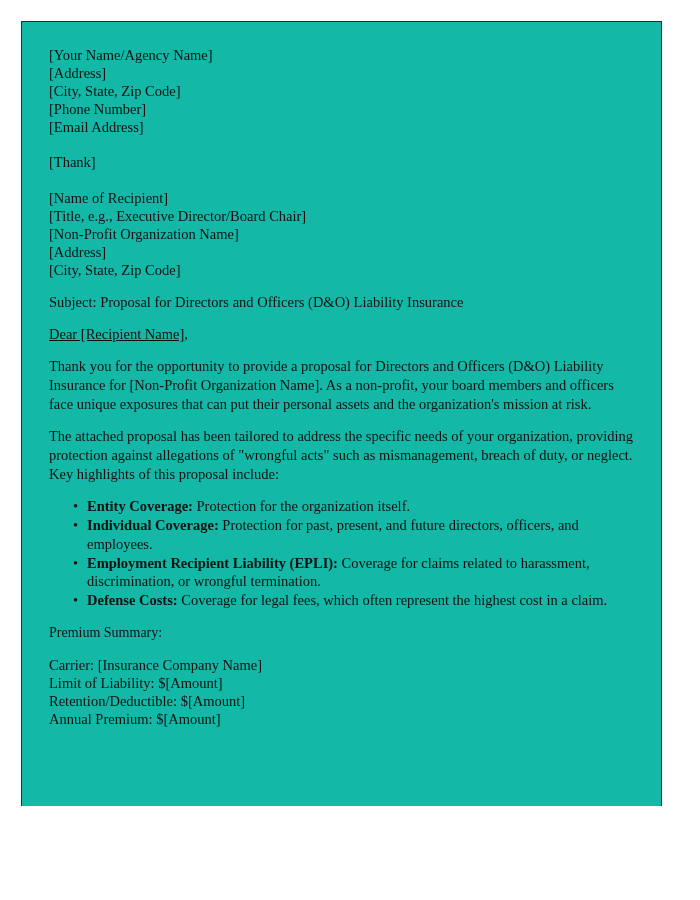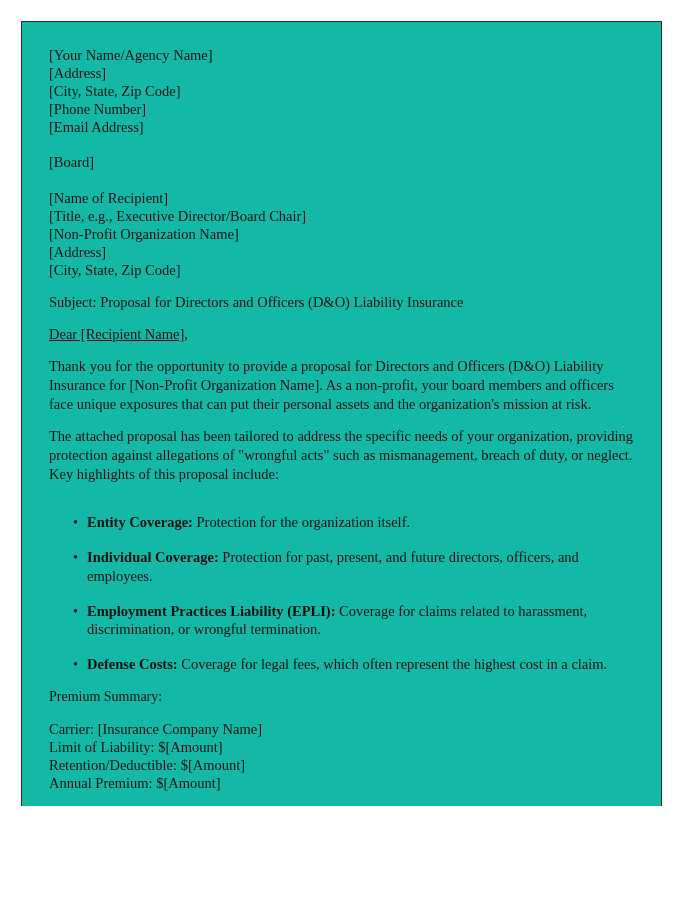--- a/index.html
+++ b/index.html
@@ -70,21 +70,21 @@
   ul.highlights {
     margin: 0;
     padding: 0 0 0 38px;
     list-style: none;
     width: 592px;
   }
   ul.highlights li {
     position: relative;
     font-size: 14.5px;
     line-height: 18.7px;
-    margin: 16px 0 0 0;
+    margin: 0 0 0 0;
     padding-left: 0;
     width: 554px;
   }
   ul.highlights li::before {
     content: "\2022";
     position: absolute;
     left: -14px;
     top: 0;
     font-size: 14.5px;
     line-height: 18.7px;
@@ -117,21 +117,21 @@
       <div class="addr-line">[Your Name/Agency Name]</div>
       <div class="addr-line">[Address]</div>
       <div class="addr-line">[City, State, Zip Code]</div>
       <div class="addr-line">[Phone Number]</div>
       <div class="addr-line">[Email Address]</div>
     </div>
 
     <div class="gap-block"></div>
 
     <div class="addr-block">
-      <div class="addr-line">[Board]</div>
+      <div class="addr-line">[Thank]</div>
     </div>
 
     <div class="gap-block"></div>
 
     <div class="addr-block">
       <div class="addr-line">[Name of Recipient]</div>
       <div class="addr-line">[Title, e.g., Executive Director/Board Chair]</div>
       <div class="addr-line">[Non-Profit Organization Name]</div>
       <div class="addr-line">[Address]</div>
       <div class="addr-line">[City, State, Zip Code]</div>
@@ -151,21 +151,21 @@
 
     <div class="gap-small"></div>
 
     <p class="para">The attached proposal has been tailored to address the specific needs of your organization, providing protection against allegations of "wrongful acts" such as mismanagement, breach of duty, or neglect. Key highlights of this proposal include:</p>
 
     <div class="gap-small"></div>
 
     <ul class="highlights">
       <li><span class="lead">Entity Coverage:</span><span> Protection for the organization itself.</span></li>
       <li><span class="lead">Individual Coverage:</span><span> Protection for past, present, and future directors, officers, and employees.</span></li>
-      <li><span class="lead">Employment Practices Liability (EPLI):</span><span> Coverage for claims related to harassment, discrimination, or wrongful termination.</span></li>
+      <li><span class="lead">Employment Recipient Liability (EPLI):</span><span> Coverage for claims related to harassment, discrimination, or wrongful termination.</span></li>
       <li><span class="lead">Defense Costs:</span><span> Coverage for legal fees, which often represent the highest cost in a claim.</span></li>
     </ul>
 
     <div class="gap-small"></div>
 
     <div class="section-heading">Premium Summary:</div>
 
     <div class="gap-small"></div>
 
     <div class="summary-block">

